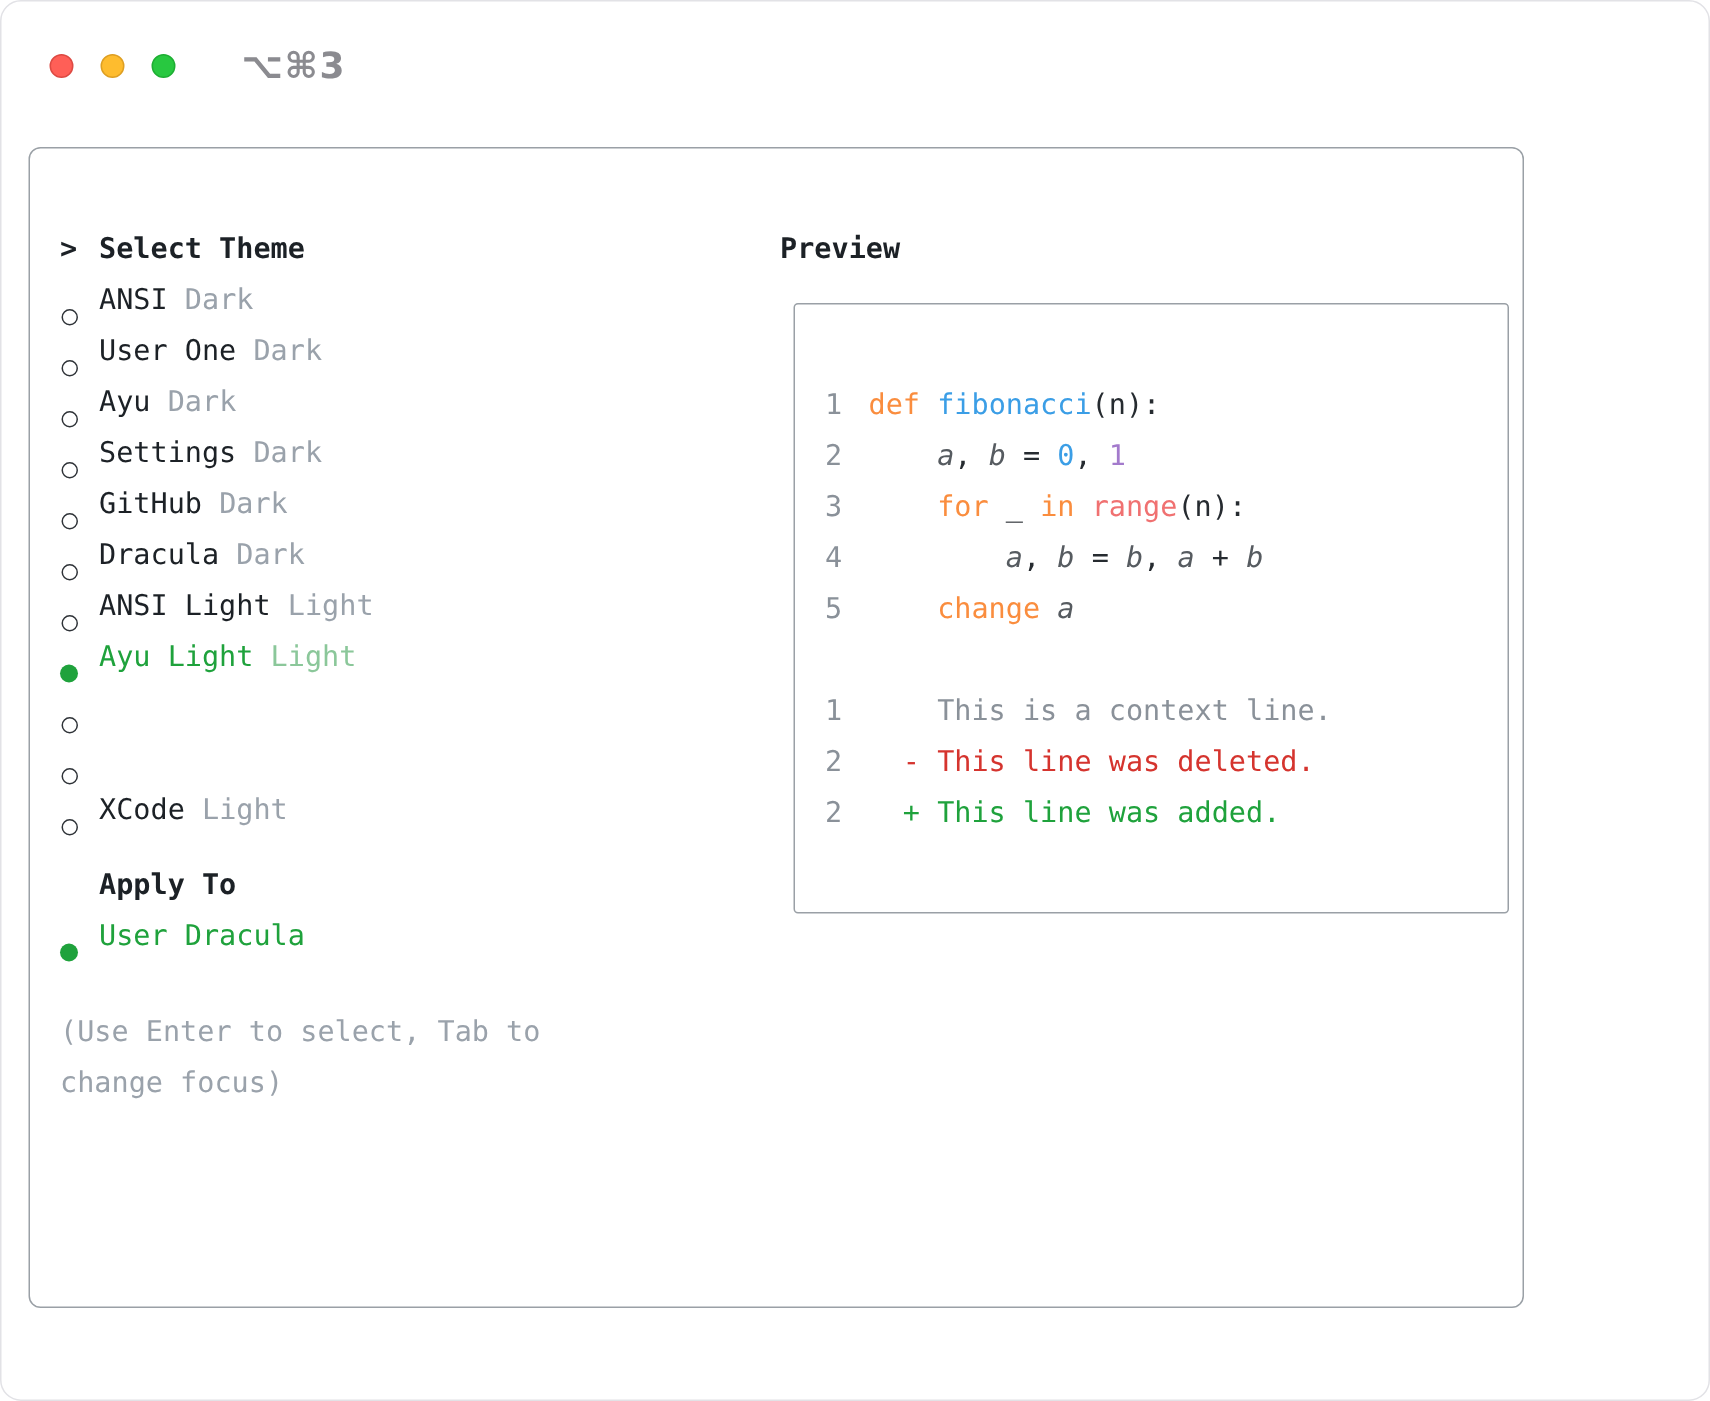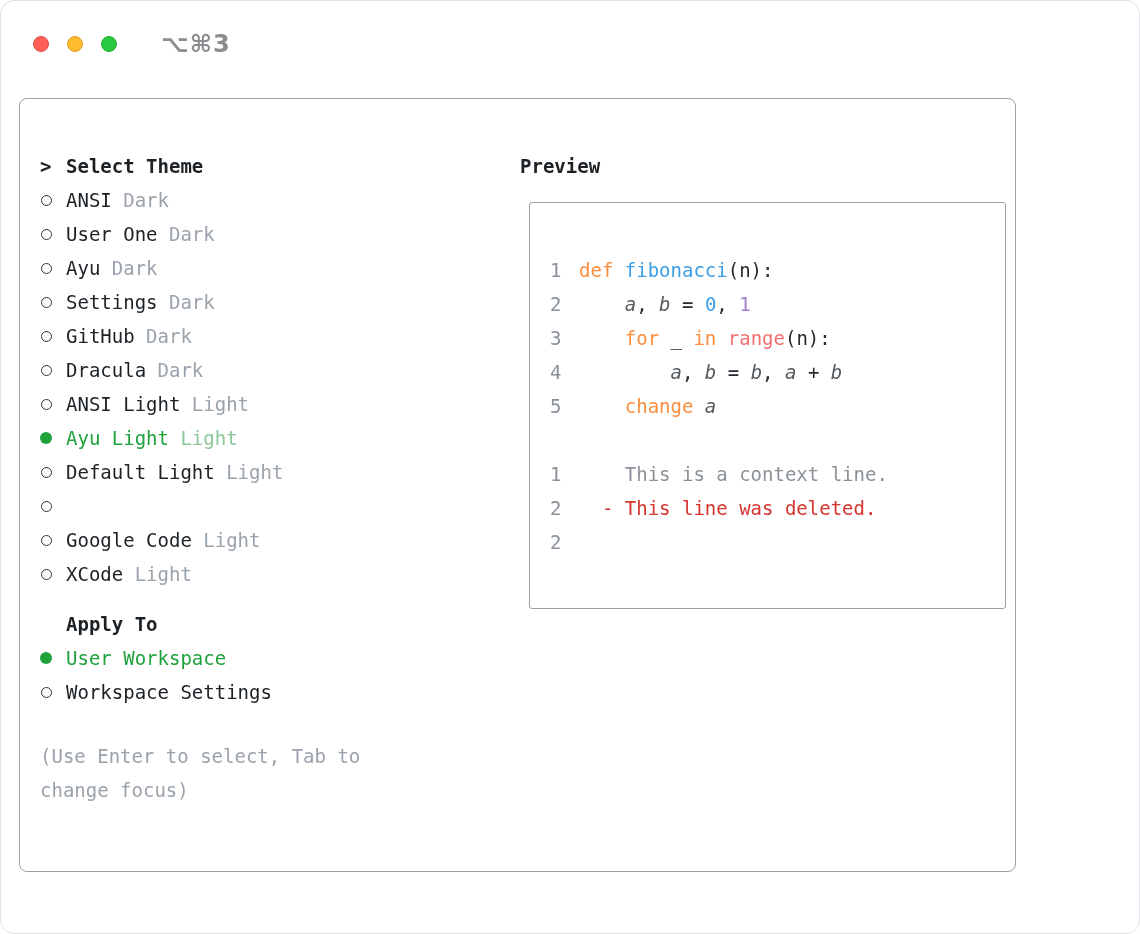--- a/index.html
+++ b/index.html
@@ -57,21 +57,21 @@
     font-size: 19px;
     line-height: 34px;
   }
   .left { width: 462px; flex-shrink: 0; }
   .right { flex: 1; padding-left: 18px; }
 
   .select-title { display: flex; font-weight: 700; }
   .select-title .caret { width: 26px; flex-shrink: 0; }
 
   ul.options { list-style: none; margin: 0; padding: 0; }
-  .option { display: flex; align-items: center; height: 34px; cursor: default; }
+  .option { display: flex; align-items: flex-end; height: 34px; cursor: default; }
   .radio {
     width: 11px;
     height: 11px;
     box-sizing: border-box;
     border: 1.5px solid #2f3338;
     border-radius: 50%;
     margin-left: 1px;
     margin-right: 14px;
     flex-shrink: 0;
   }
@@ -171,45 +171,36 @@
           <li class="option">
             <span class="radio"></span>
             <span class="opt-label"><span class="opt-name">ANSI Light</span> <span class="opt-variant">Light</span></span>
           </li>
           <li class="option selected">
             <span class="radio"></span>
             <span class="opt-label"><span class="opt-name">Ayu Light</span> <span class="opt-variant">Light</span></span>
           </li>
           <li class="option">
             <span class="radio"></span>
-            <span class="opt-label"><span class="opt-name">Default Light</span> <span class="opt-variant">Light</span></span>
-          </li>
-          <li class="option">
-            <span class="radio"></span>
-          </li>
-          <li class="option">
-            <span class="radio"></span>
-            <span class="opt-label"><span class="opt-name">Google Code</span> <span class="opt-variant">Light</span></span>
+          </li>
+          <li class="option">
+            <span class="radio"></span>
           </li>
           <li class="option">
             <span class="radio"></span>
             <span class="opt-label"><span class="opt-name">XCode</span> <span class="opt-variant">Light</span></span>
           </li>
         </ul>
 
       <div class="apply-title">Apply To</div>
 
       <ul class="options" id="apply-list">
           <li class="option selected">
             <span class="radio"></span>
-            <span class="opt-label">User Workspace</span>
-          </li>
-          <li class="option">
-            <span class="radio"></span>
-            <span class="opt-label">Workspace Settings</span>
+            <span class="opt-label">User Dracula</span>
           </li>
         </ul>
 
       <div class="hint">(Use Enter to select, Tab to change focus)</div>
     </div>
 
     <div class="right">
       <div class="preview-title">Preview</div>
       <div class="preview-box">
         <div id="code-lines">
@@ -239,19 +230,20 @@
             <div class="code-line">
               <span class="ln">1</span>
               <span class="code diff-context">    This is a context line.</span>
             </div>
             <div class="code-line">
               <span class="ln">2</span>
               <span class="code diff-deleted">  - This line was deleted.</span>
             </div>
             <div class="code-line">
               <span class="ln">2</span>
+              <span class="code diff-added">  + This line was added.</span>
             </div>
           </div>
       </div>
     </div>
 
   </div>
 </div>
 
 </body></html>

